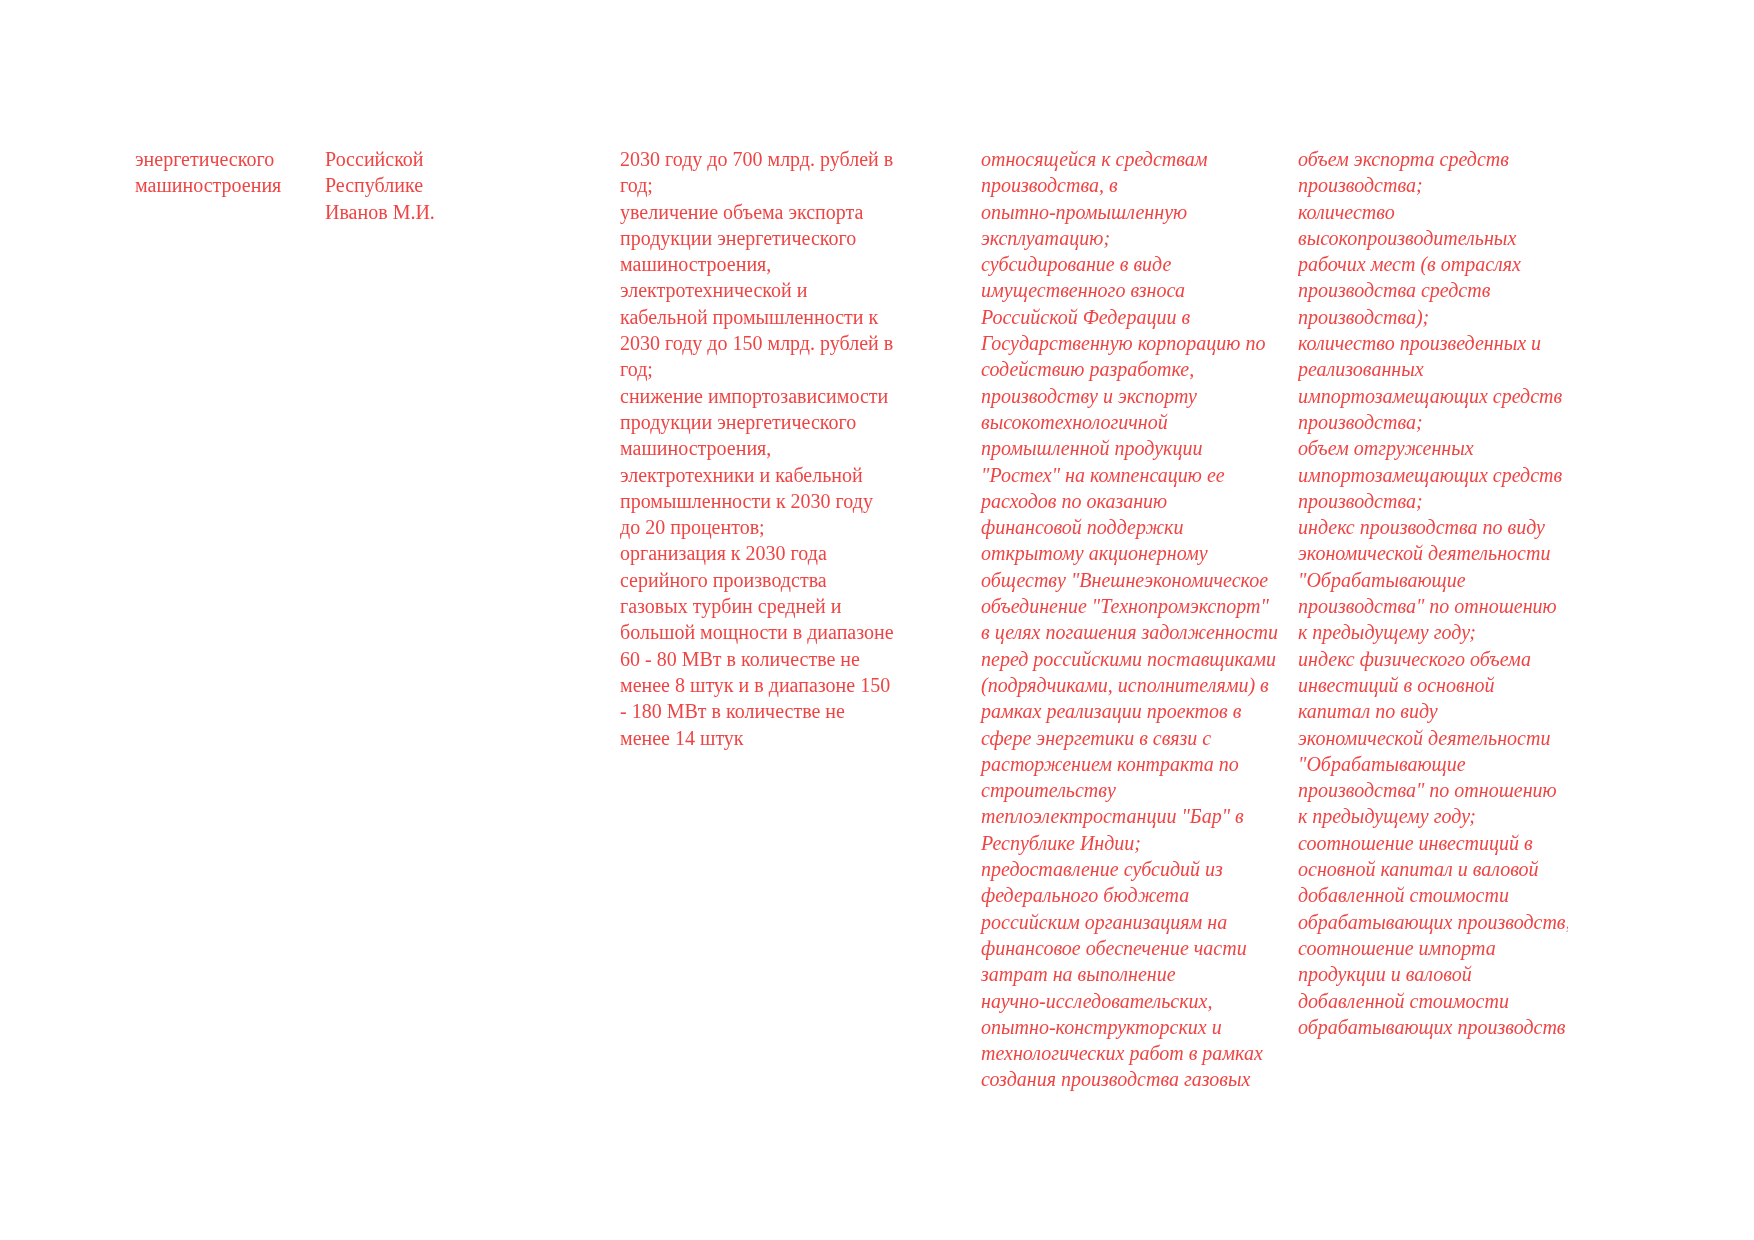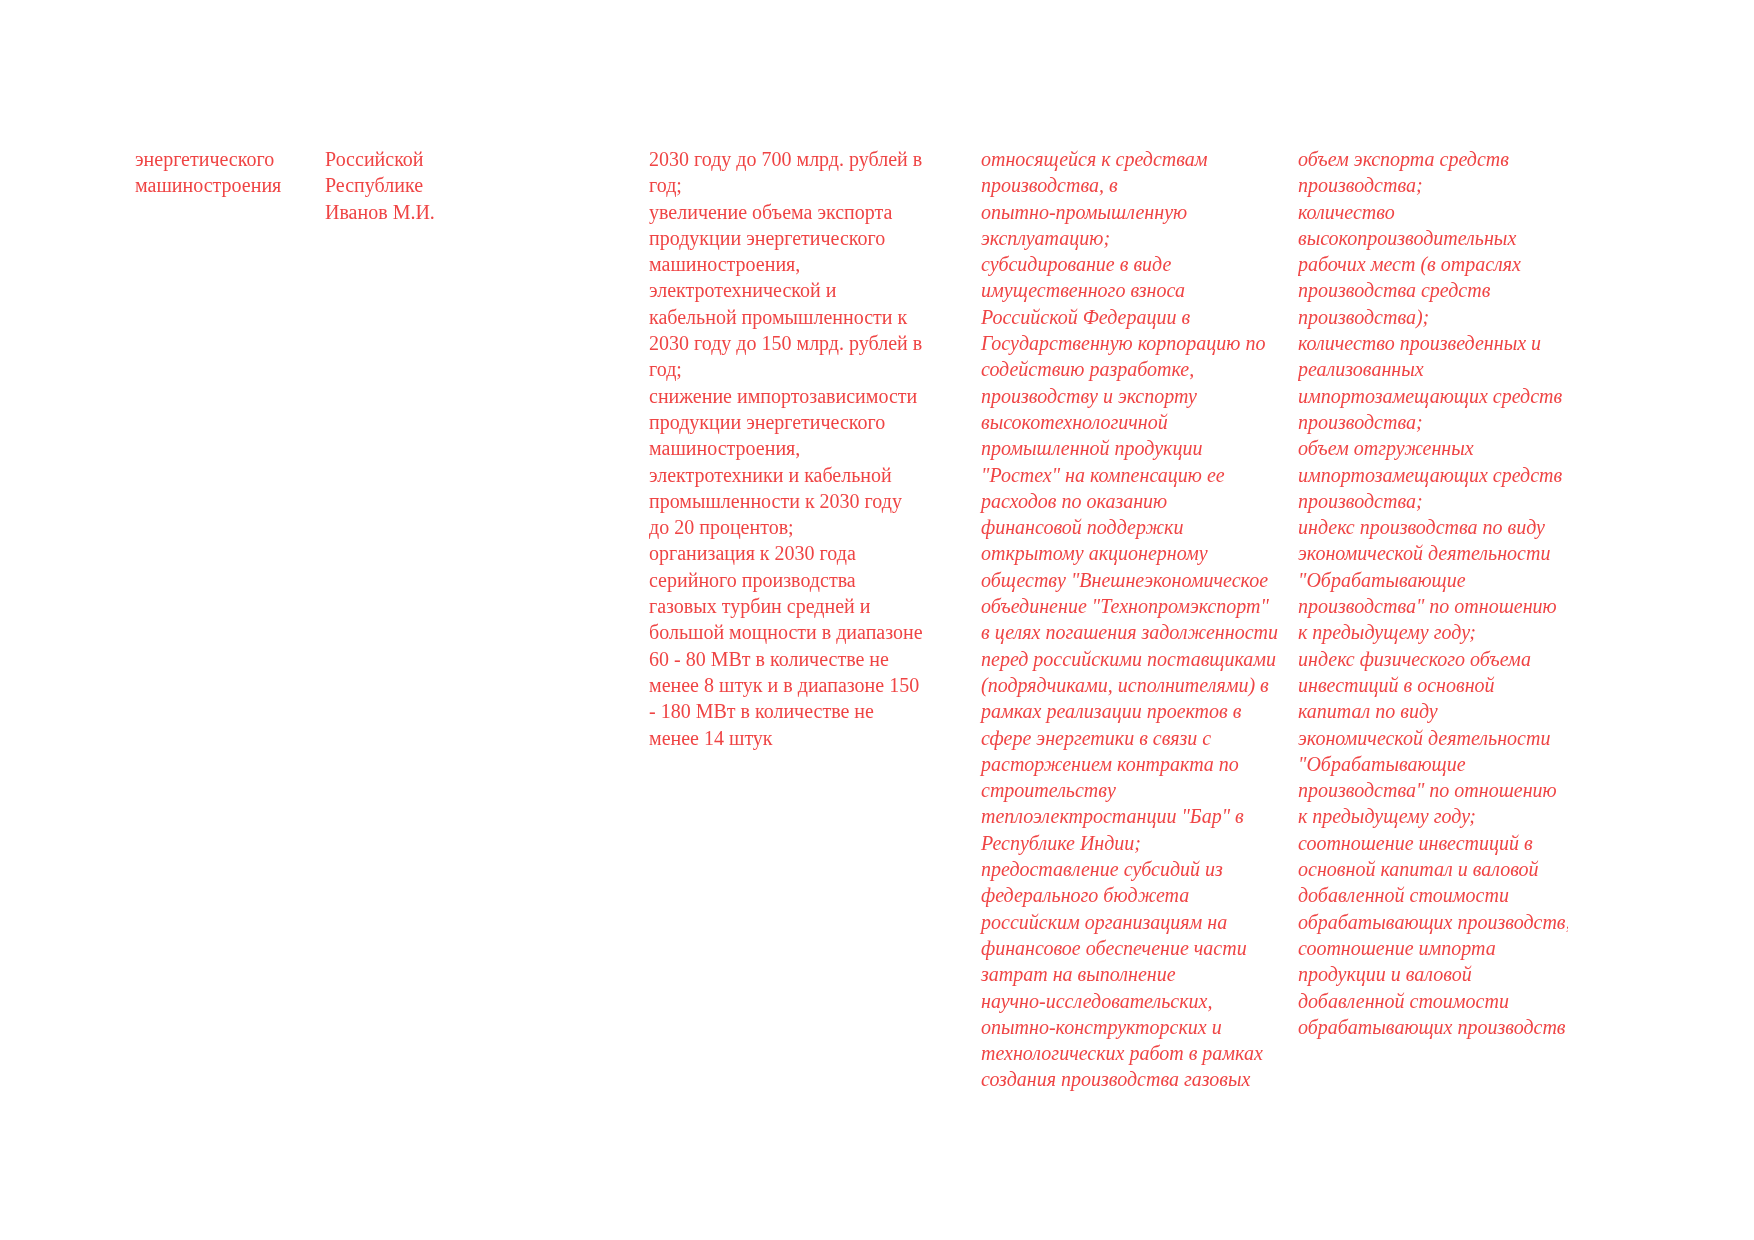--- a/index.html
+++ b/index.html
@@ -19,21 +19,21 @@
     color: #ef4444;
     margin-top: 31px;
   }
   .cell {
     position: absolute;
     top: 115px;
     white-space: pre;
   }
   .cell-sector      { left: 135px; }
   .cell-responsible { left: 325px; }
-  .cell-targets     { left: 649px; }
+  .cell-targets     { left: 620px; }
   .cell-measures    { left: 981px; font-style: italic; }
   .cell-indicators  { left: 1298px; width: 272px; overflow: hidden; font-style: italic; }
 </style>
 </head>
 <body>
 
 <div class="page">
   <div class="cell cell-sector">энергетического
 машиностроения</div>
   <div class="cell cell-responsible">Российской

